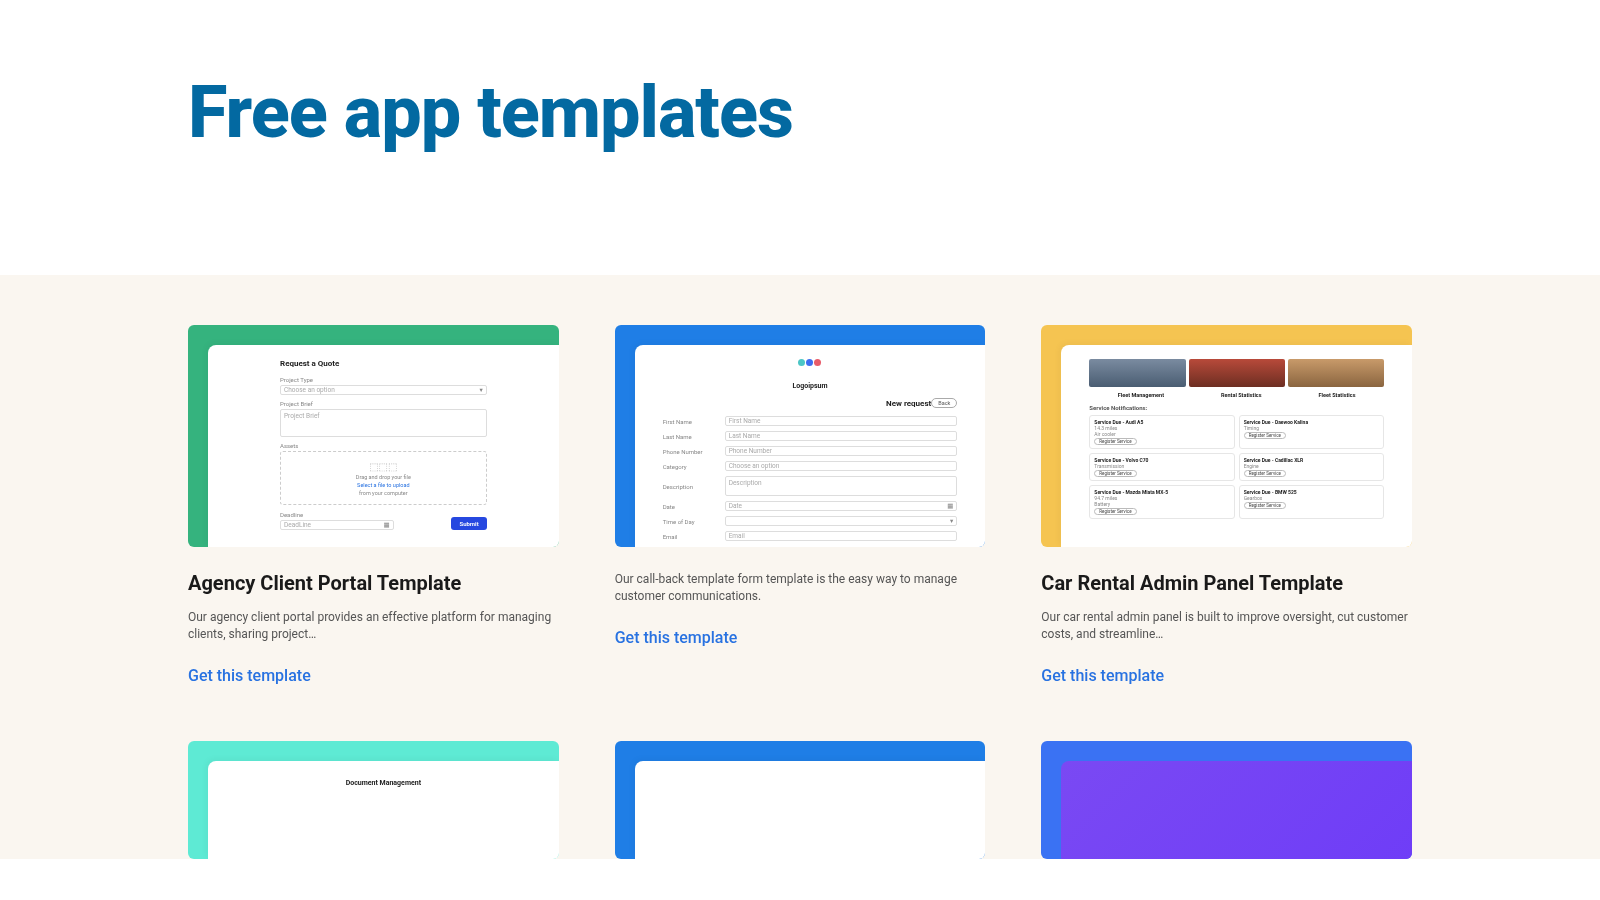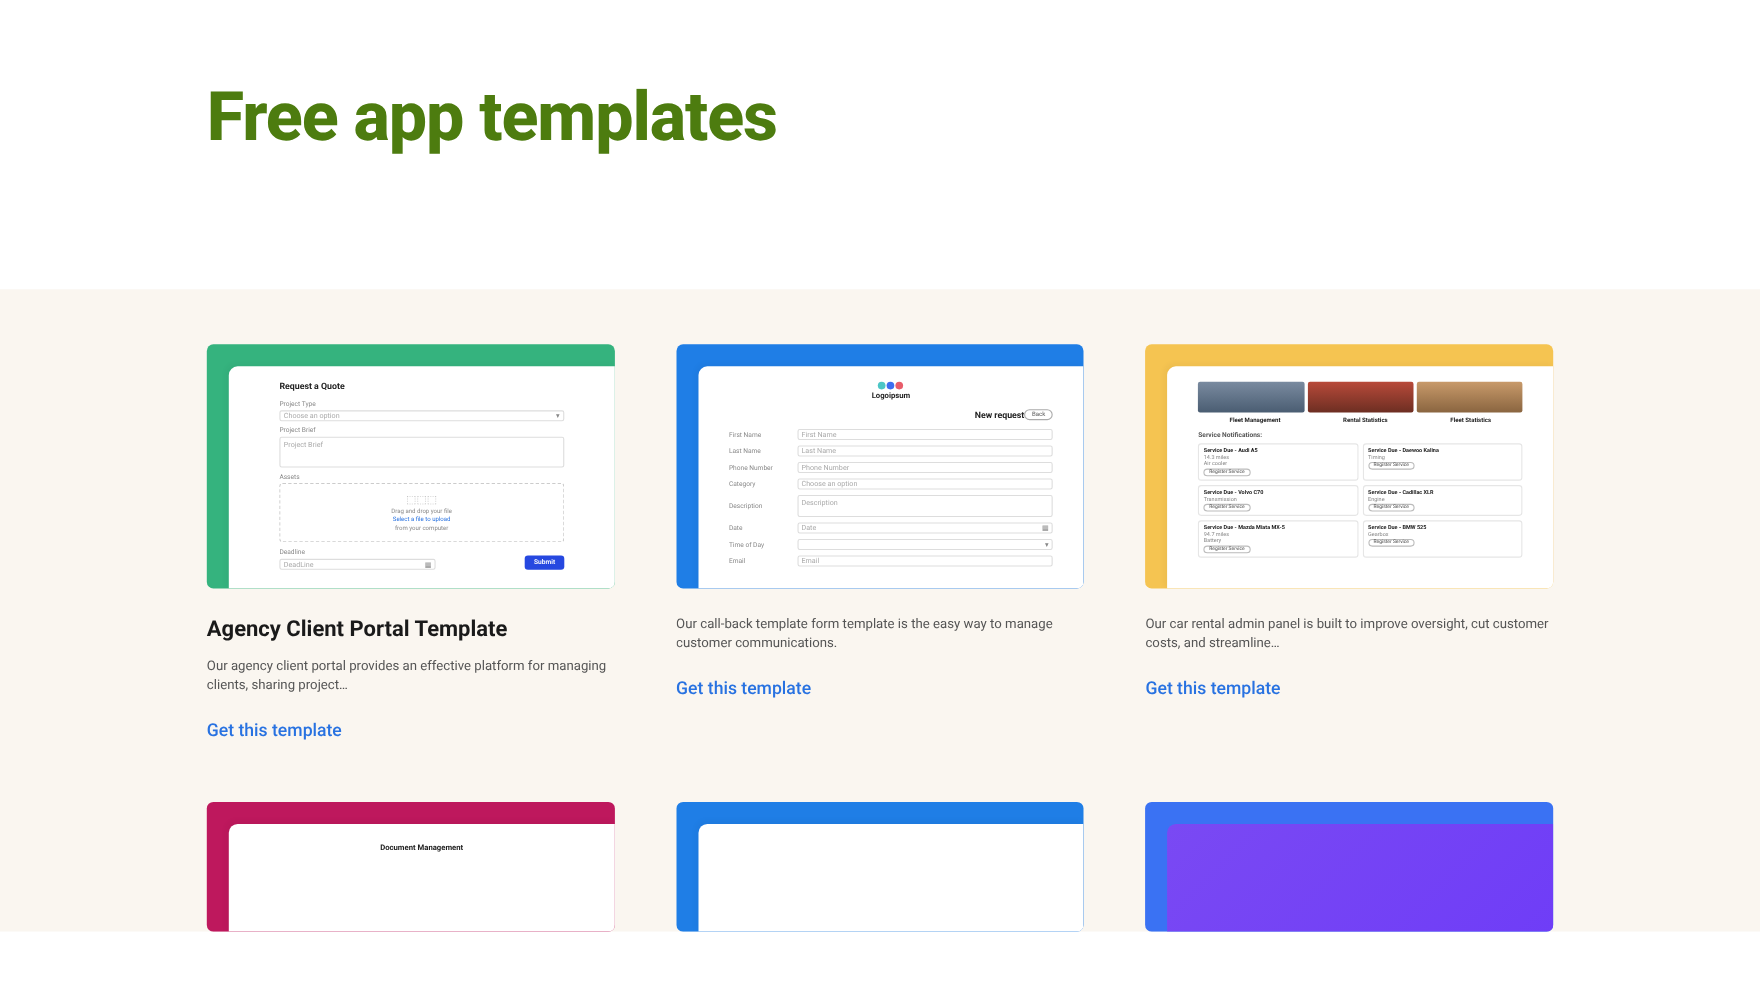--- a/index.html
+++ b/index.html
@@ -7,24 +7,24 @@
     font-family: -apple-system, BlinkMacSystemFont, "Segoe UI", Roboto, "Helvetica Neue", Arial, sans-serif;
     background: #fff;
     color: #111;
     width: 1600px;
   }
   .hero {
     background: #fff;
     padding: 70px 188px 120px;
   }
   .hero h1 {
-    font-size: 62px;
+    font-size: 72px;
     font-weight: 800;
     letter-spacing: -1px;
-    color: #4d7c0f;
+    color: #0369a1;
   }
   .grid-section {
     background: #faf6f0;
     padding: 50px 188px 0;
   }
   .grid {
     display: grid;
     grid-template-columns: repeat(3, 1fr);
     gap: 56px;
   }
@@ -78,23 +78,23 @@
   .thumb-label { color:#888; width:56px; flex-shrink:0; font-size:6px;}
   .thumb-input { flex:1; border:1px solid #ddd; border-radius:2px; height:10px; padding:0 3px; color:#aaa; background:#fff; display:flex; align-items:center;}
   .thumb-textarea{ flex:1; border:1px solid #ddd; border-radius:2px; height:28px; padding:2px 3px; color:#aaa; background:#fff;}
   .thumb-drop{ border:1px dashed #ccc; border-radius:3px; height:54px; display:flex; flex-direction:column; align-items:center; justify-content:center; gap:2px; color:#888; font-size:5.5px;}
   .thumb-drop .link{ color:#2872e1;}
   .thumb-btn{ background:#2648e0; color:#fff; border-radius:3px; padding:3px 8px; font-size:6px; font-weight:600;}
   .thumb-btn-outline{ border:1px solid #aaa; border-radius:10px; padding:1px 6px; font-size:5.5px; color:#555;}
   .thumb-title{ font-weight:700; font-size:8px; color:#222; margin-bottom:8px;}
   .thumb-header{ display:flex; justify-content:flex-end; align-items:center; margin-bottom:8px;}
   
-  .t1-body{ padding:14px 46px;}
-  
-  .logoipsum{ display:flex; flex-direction:column; align-items:center; gap:2px; margin-bottom:8px;}
+  .t1-body{ padding:14px 72px;}
+  
+  .logoipsum{ display:flex; flex-direction:column; align-items:center; gap:16px; margin-bottom:8px;}
   .logoipsum .dots{ display:flex; gap:1px;}
   .logoipsum .dots span{ width:7px; height:7px; border-radius:50%;}
   .logoipsum .name{ font-weight:700; font-size:7px; color:#222;}
   
   .t3-pics{ display:flex; gap:3px; margin-bottom:5px;}
   .t3-pic{ flex:1; height:28px; border-radius:2px;}
   .t3-tabs{ display:flex; justify-content:space-around; font-weight:700; font-size:5.5px; color:#222; margin-bottom:6px;}
   .t3-section{ font-weight:700; font-size:6px; margin-bottom:4px;}
   .t3-grid{ display:grid; grid-template-columns:1fr 1fr; gap:4px;}
   .t3-card{ border:1px solid #e6e6e6; border-radius:3px; padding:3px 4px; font-size:5px;}
@@ -245,26 +245,27 @@
           <div class="t3-grid" id="t3-grid">
               <div class="t3-card"><div class="h">Service Due - Audi A5</div><div class="s">14.3 miles</div><div class="s">Air cooler</div><span class="b">Register Service</span></div>
               <div class="t3-card"><div class="h">Service Due - Daewoo Kalina</div><div class="s">Timing</div><span class="b">Register Service</span></div>
               <div class="t3-card"><div class="h">Service Due - Volvo C70</div><div class="s">Transmission</div><span class="b">Register Service</span></div>
               <div class="t3-card"><div class="h">Service Due - Cadillac XLR</div><div class="s">Engine</div><span class="b">Register Service</span></div>
               <div class="t3-card"><div class="h">Service Due - Mazda Miata MX-5</div><div class="s">94.7 miles</div><div class="s">Battery</div><span class="b">Register Service</span></div>
               <div class="t3-card"><div class="h">Service Due - BMW 525</div><div class="s">Gearbox</div><span class="b">Register Service</span></div>
             </div>
         </div>
       </div>
+      <h3>Car Rental Admin Panel Template</h3>
       <p>Our car rental admin panel is built to improve oversight, cut customer costs, and streamline…</p>
       <a href="#" class="get">Get this template</a>
     </div>
 
     <div class="card">
-      <div class="thumb-peek" id="p1-accent" style="background: #be185d;">
+      <div class="thumb-peek" id="p1-accent" style="background: #5eead4;">
         <div class="thumb-inner">
           <div class="dm-title">Document Management</div>
         </div>
       </div>
     </div>
     <div class="card">
       <div class="thumb-peek" id="p2-accent" style="background: rgb(31, 126, 230);">
         <div class="thumb-inner"></div>
       </div>
     </div>

